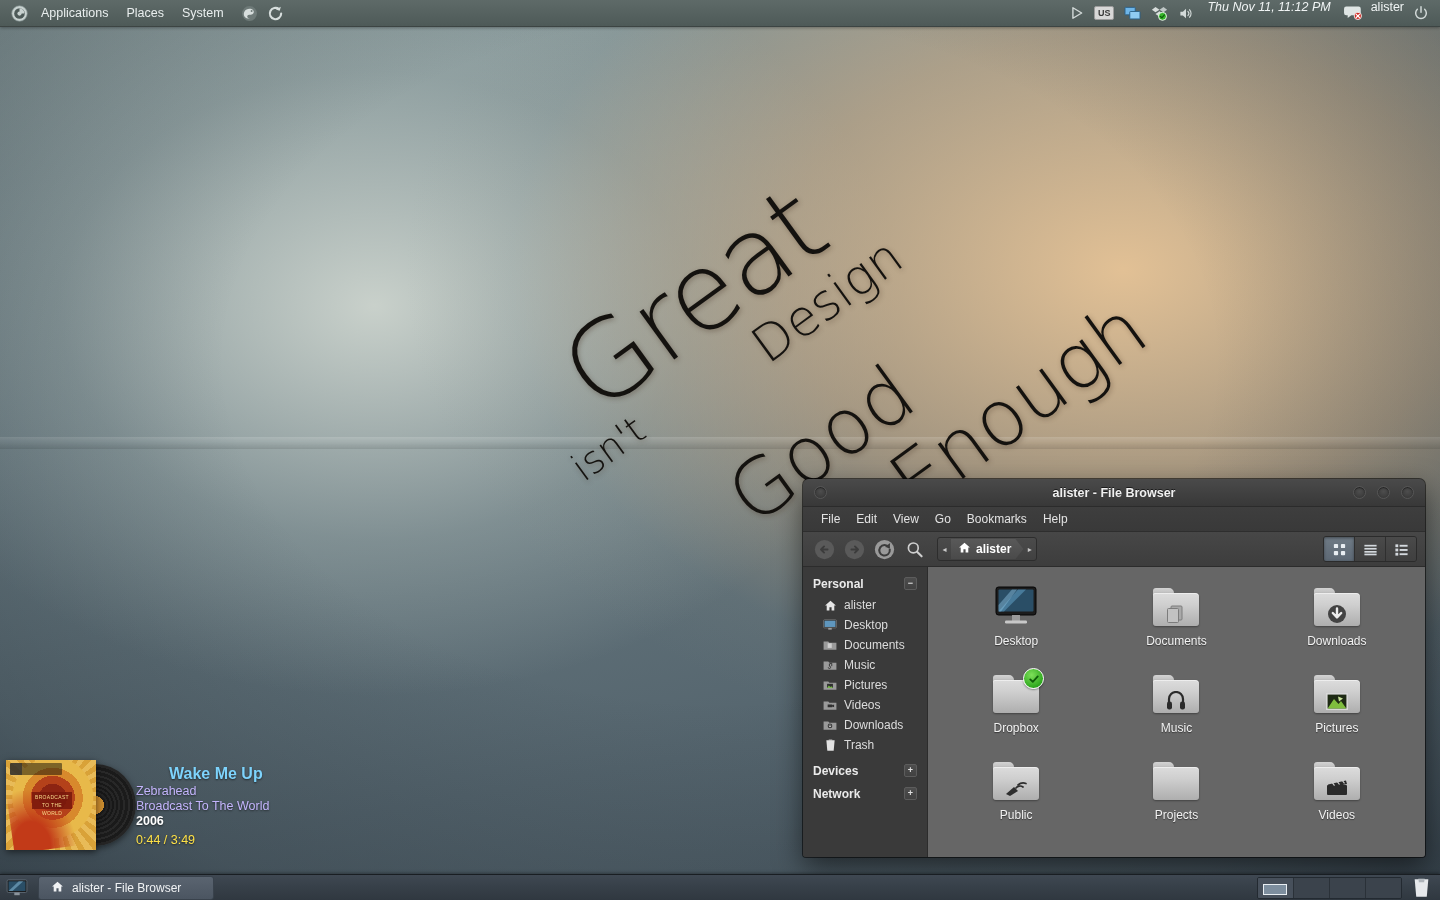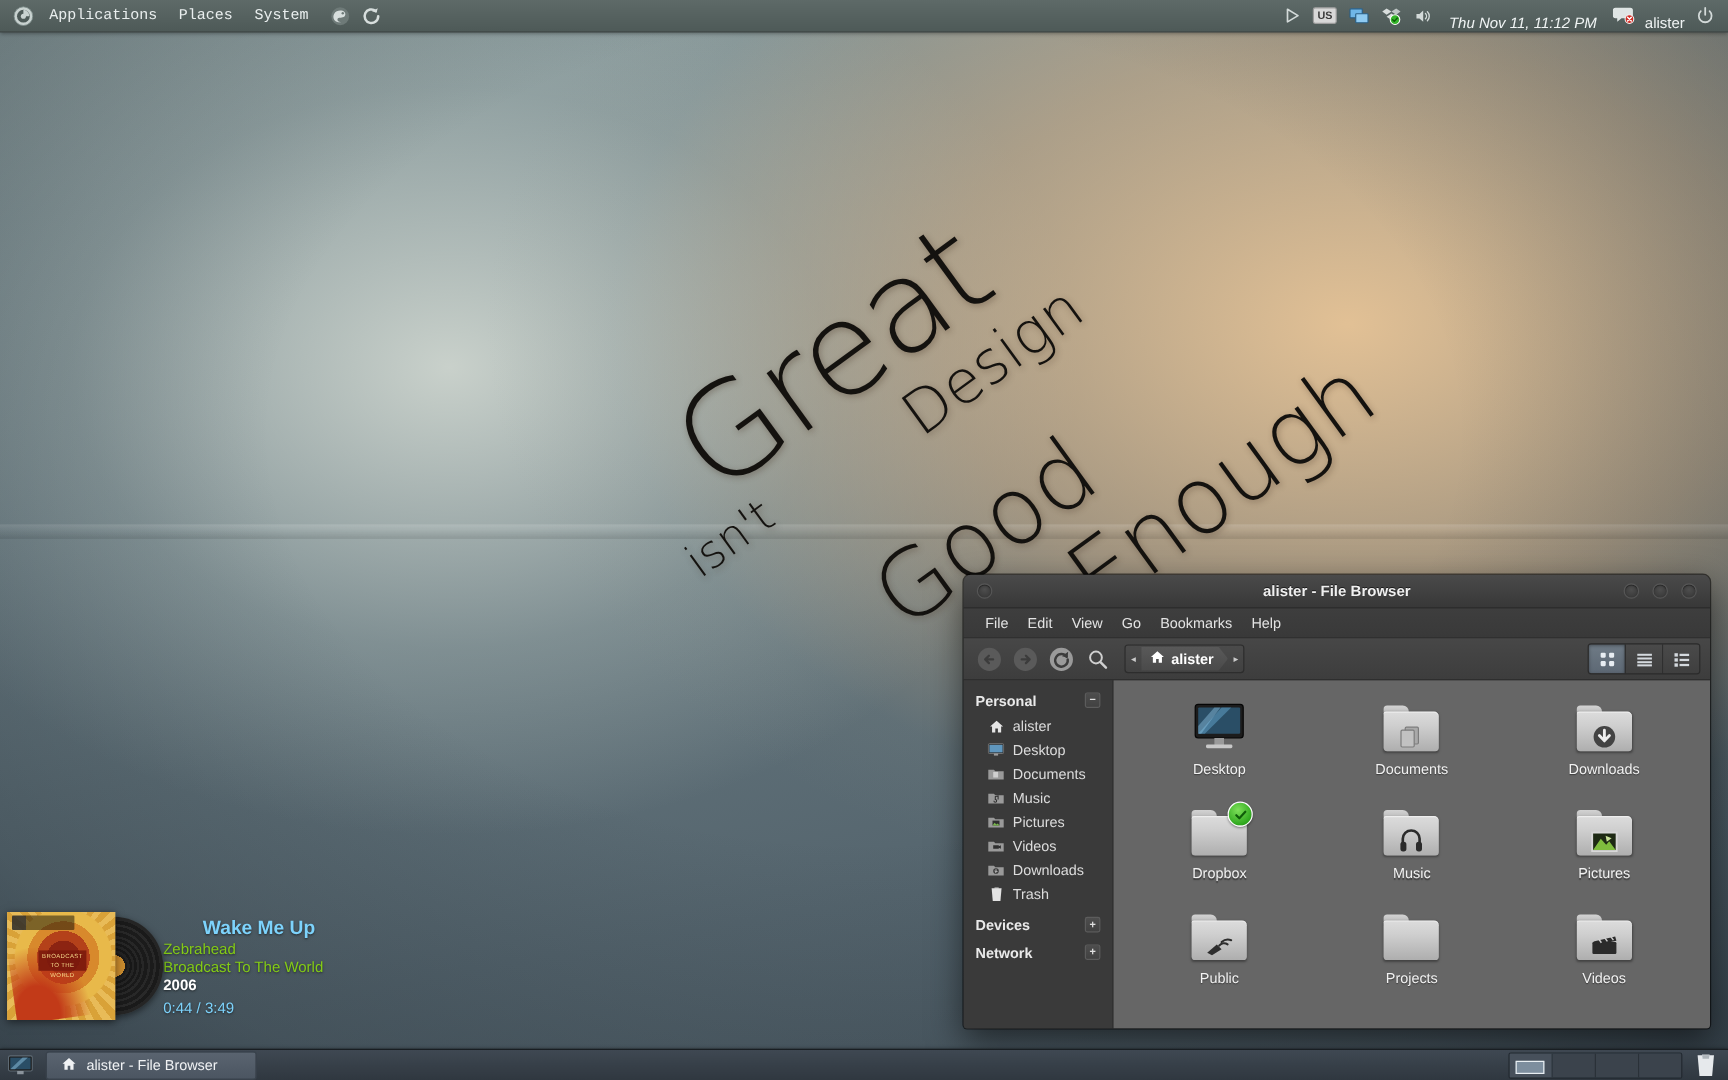--- a/index.html
+++ b/index.html
@@ -46,22 +46,22 @@
 
   
   #top-panel{
     position:absolute;left:0;top:0;width:1440px;height:26px;
     background:linear-gradient(180deg,#5e6a68 0%,#566260 50%,#4e5a58 100%);
     border-bottom:1px solid rgba(0,0,0,0.35);
     box-shadow:0 1px 3px rgba(0,0,0,0.3);
     display:flex;align-items:center;
     color:#e9eeee;font-size:12.5px;
   }
-  .panel-left{display:flex;align-items:center;height:26px;padding-left:6px;gap:0px;font-family:Liberation Mono, monospace;}
-  .panel-right{margin-left:auto;display:flex;align-items:flex-end;height:26px;padding-right:6px;gap:0px;}
+  .panel-left{display:flex;align-items:center;height:26px;padding-left:6px;gap:0px;}
+  .panel-right{margin-left:auto;display:flex;align-items:flex-start;height:26px;padding-right:6px;gap:0px;}
   .menu-btn{padding:4px 9px;height:18px;line-height:18px;border-radius:2px;cursor:default;}
   .panel-icon{width:26px;height:26px;display:flex;align-items:center;justify-content:center;}
   .tray-item{height:26px;display:flex;align-items:center;justify-content:center;padding:0 5px;}
   #clock{font-size:12.5px;color:#f0f4f4;padding:0 8px;white-space:nowrap;font-style:italic;}
   #username{font-size:12.5px;color:#f0f4f4;padding:0 4px 0 3px;}
   .kbd-layout{
     font-size:9px;font-weight:bold;color:#3a3a3a;background:#d8d8d8;
     border:1px solid #9d9d9d;border-radius:2px;padding:0px 3px;line-height:12px;
   }
 
@@ -96,23 +96,23 @@
     background:linear-gradient(90deg,#2a2a2a 0 12px, rgba(0,0,0,0.55) 12px 52px);
     border-radius:1px;opacity:.85;
   }
   #album-band{
     position:absolute;left:26px;top:32px;width:40px;height:16px;
     background:rgba(120,24,12,0.85);color:#f6d98a;font-size:5px;line-height:8px;
     text-align:center;padding-top:1px;letter-spacing:.3px;
   }
   #track-info{display:flex;flex-direction:column;justify-content:center;gap:1px;padding-top:2px;}
   #track-title{font-size:16px;font-weight:bold;color:#7dd3fc;text-shadow:0 1px 2px rgba(0,0,0,.55);margin-left:33px;}
-  .track-line{font-size:12.5px;color:#84cc16;text-shadow:0 1px 2px rgba(0,0,0,.55);}
+  .track-line{font-size:12.5px;color:#c4b5fd;text-shadow:0 1px 2px rgba(0,0,0,.55);}
   #track-year{font-size:12.5px;font-weight:bold;color:#ffffff;text-shadow:0 1px 2px rgba(0,0,0,.55);}
-  #track-time{font-size:12.5px;color:#7dd3fc;margin-top:4px;text-shadow:0 1px 2px rgba(0,0,0,.55);}
+  #track-time{font-size:12.5px;color:#fde047;margin-top:4px;text-shadow:0 1px 2px rgba(0,0,0,.55);}
 
   
   #fb-window{
     position:absolute;left:803px;top:479px;width:622px;height:378px;
     border-radius:6px 6px 3px 3px;
     background:#3b3b3b;
     box-shadow:0 10px 28px rgba(0,0,0,0.55), 0 0 0 1px rgba(0,0,0,0.55);
     overflow:hidden;
     display:flex;flex-direction:column;
   }

